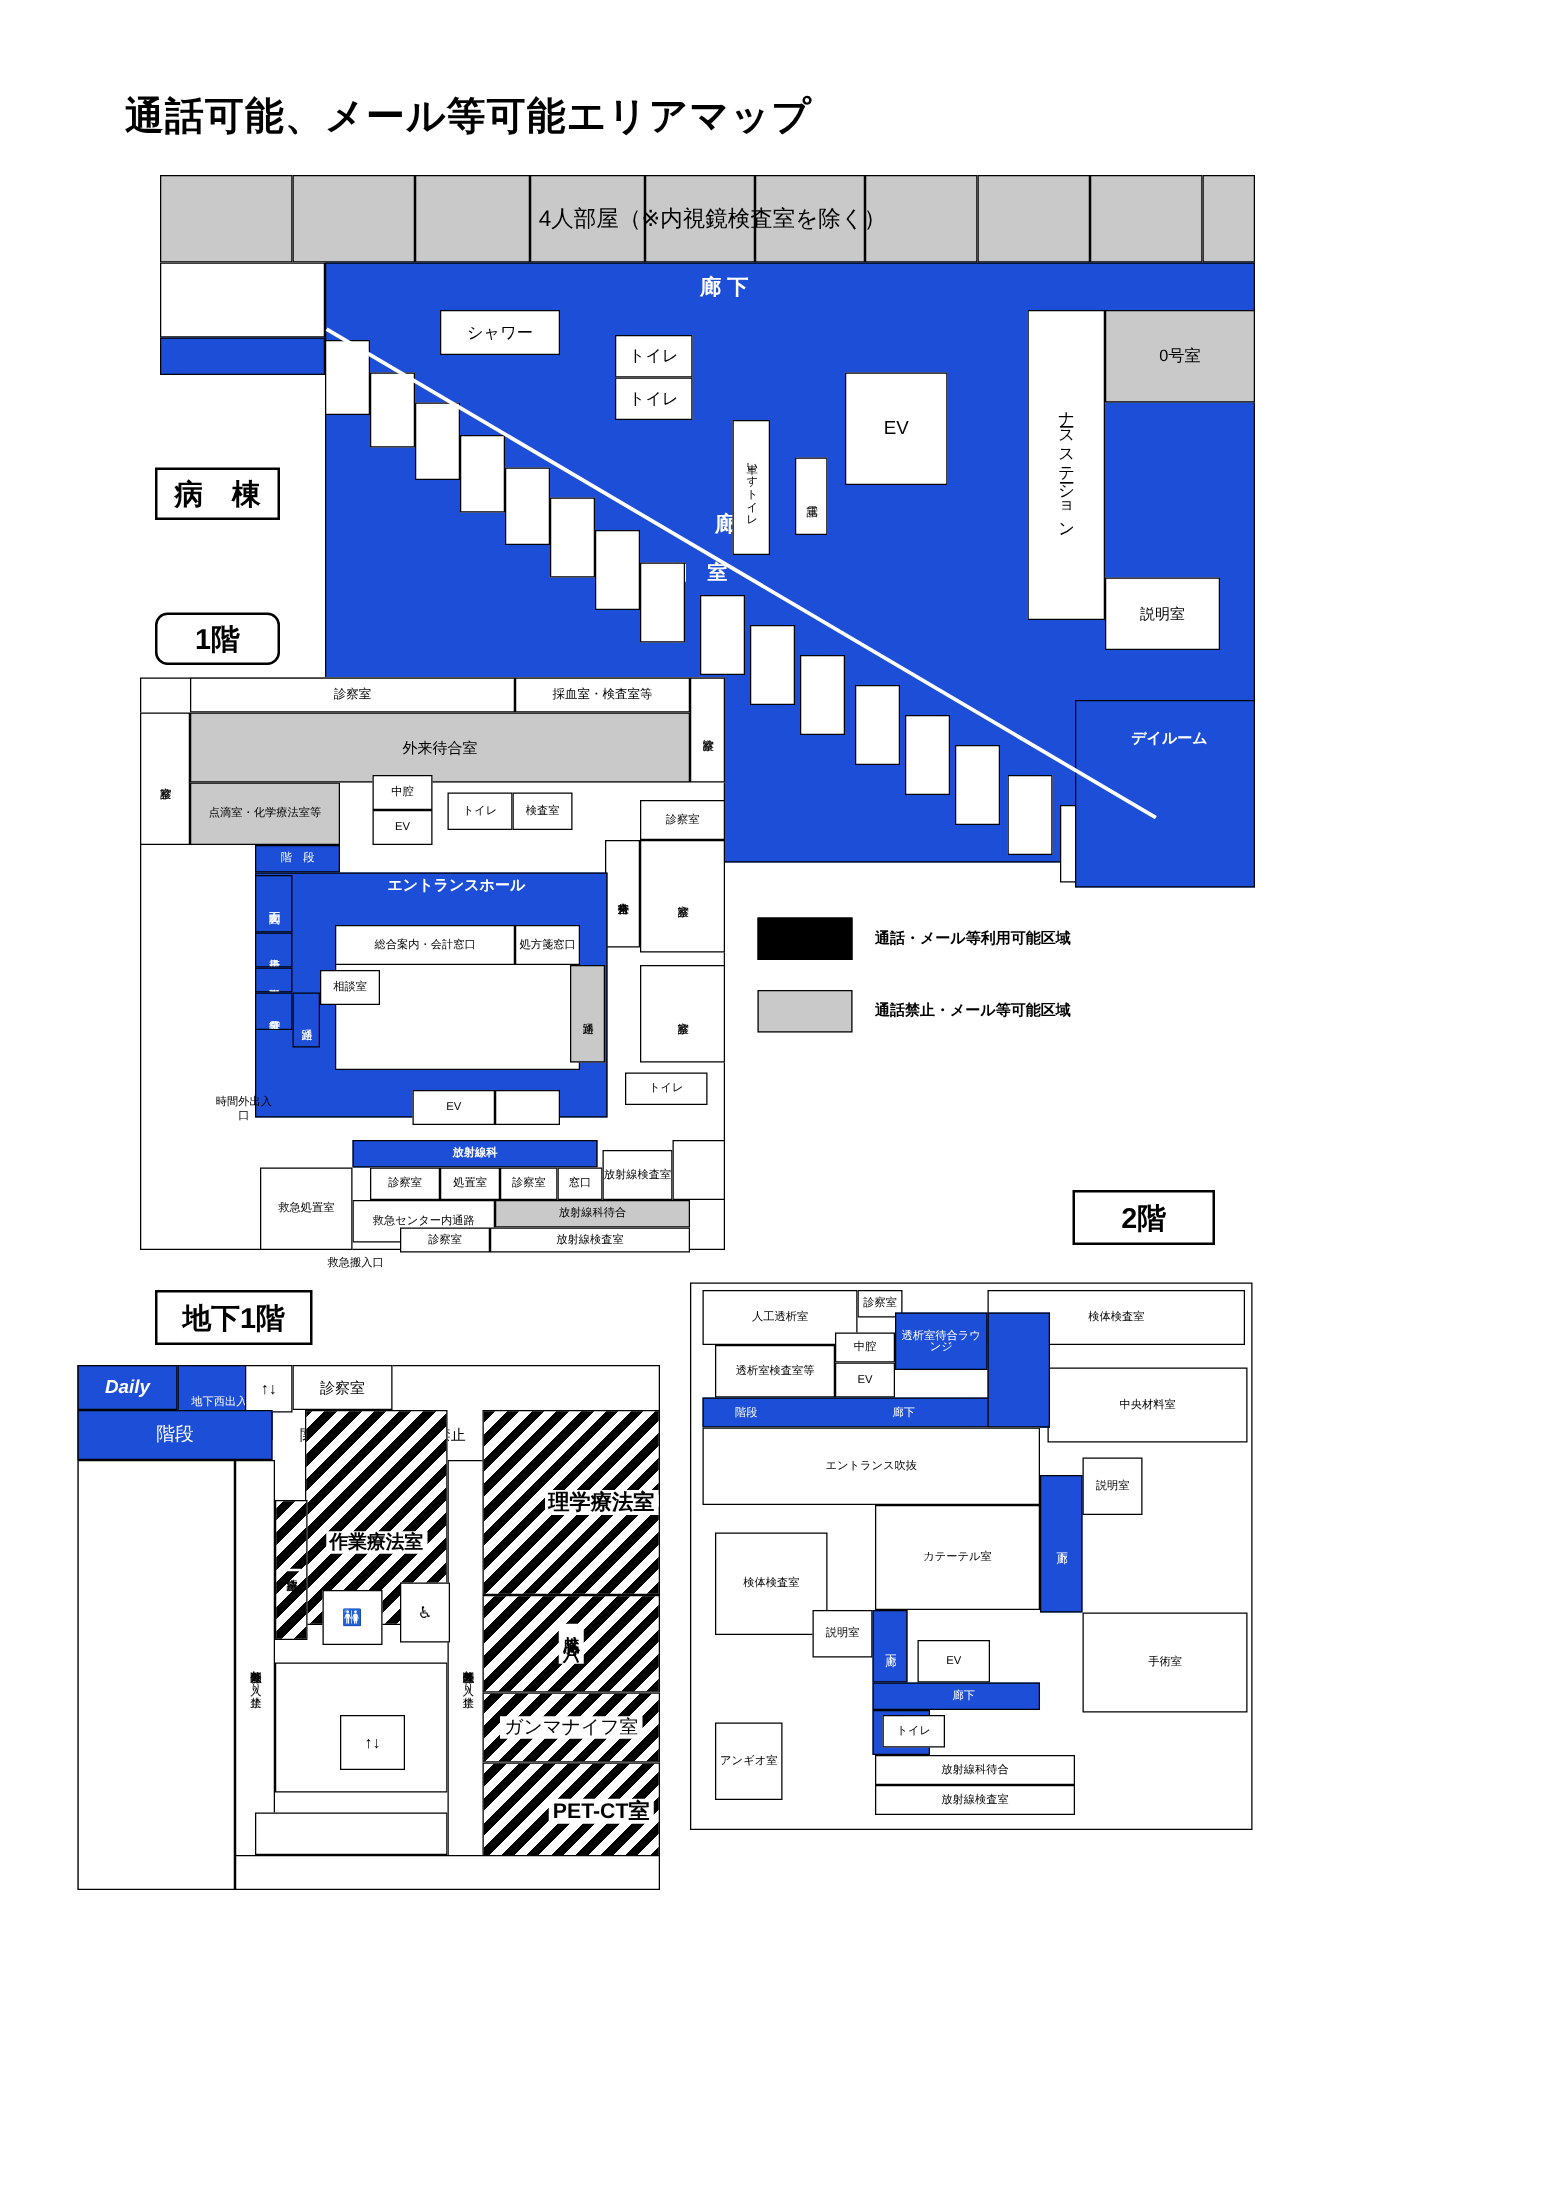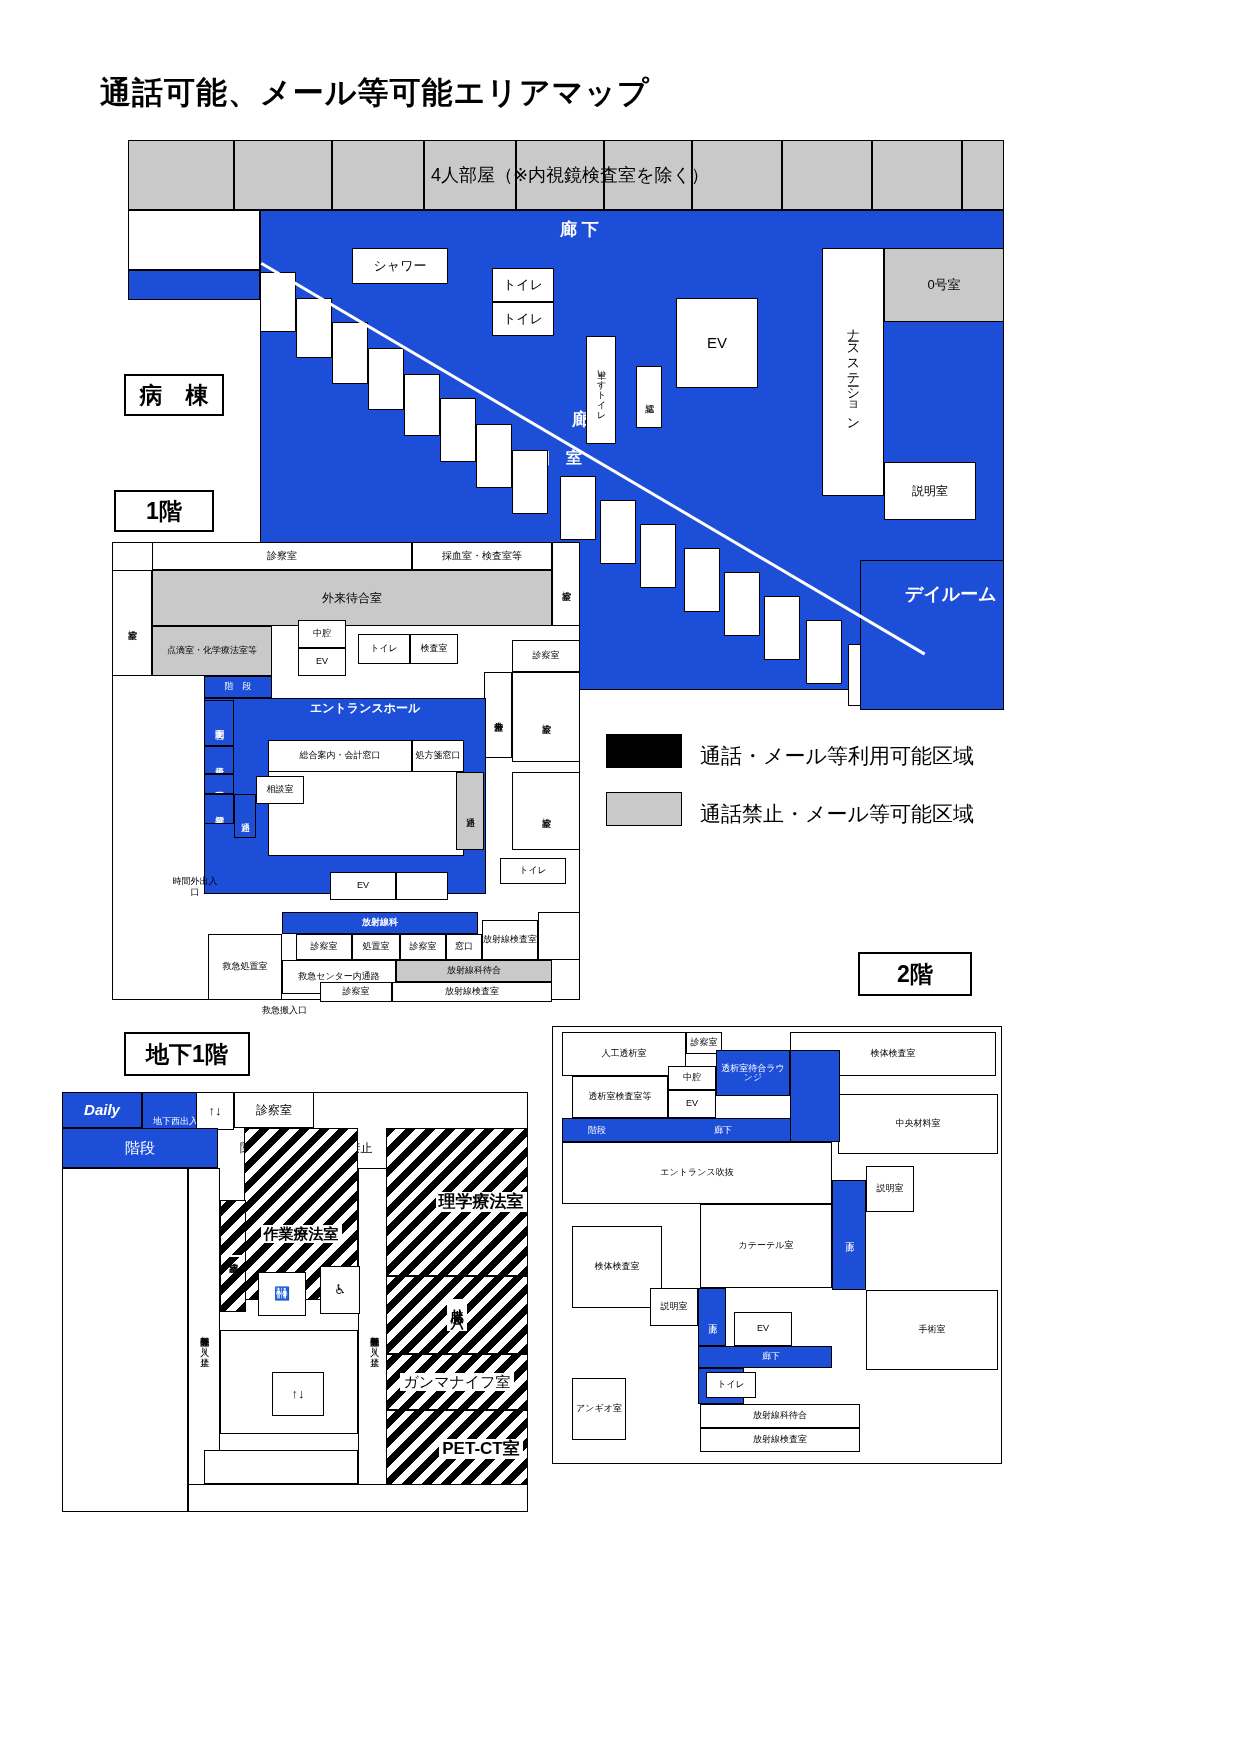--- a/index.html
+++ b/index.html
@@ -12,21 +12,21 @@
   .bx{position:absolute;box-sizing:border-box;border:1px solid #000;background:#fff;
       display:flex;align-items:center;justify-content:center;text-align:center;
       font-size:11px;line-height:1.05;overflow:hidden;}
   .blk{background:#1d4ed8;color:#fff;border-color:#000;}
   .gry{background:#c9c9c9;color:#000;}
   .vert{writing-mode:vertical-rl;text-orientation:upright;}
   .title{position:absolute;left:100px;top:72px;font-size:31px;font-weight:bold;letter-spacing:1px;}
   .sectlabel{position:absolute;border:2px solid #000;background:#fff;font-weight:bold;
      display:flex;align-items:center;justify-content:center;font-size:23px;box-sizing:border-box;}
   .legend-sw{position:absolute;border:1px solid #000;box-sizing:border-box;}
-  .legend-tx{position:absolute;font-size:21px;font-weight:normal;}
+  .legend-tx{position:absolute;font-size:12px;font-weight:bold;}
   .hatch{
     background-image:repeating-linear-gradient(-45deg,#000 0 7px,#fff 7px 14px);
   }
   .hatch .lbl{background:#fff;padding:1px 3px;}
   .tiny{font-size:9px;}
   .t10{font-size:10px;}
   .t12{font-size:12px;}
   .t13{font-size:13px;}
   .t15{font-size:15px;}
   .t17{font-size:17px;font-weight:bold;margin-left:48px;}
@@ -80,26 +80,26 @@
 <div class="bx" style="left:560px;top:476px;width:36px;height:64px;"></div>
 <div class="bx" style="left:600px;top:500px;width:36px;height:64px;"></div>
 <div class="bx" style="left:640px;top:524px;width:36px;height:64px;"></div>
 <div class="bx" style="left:684px;top:548px;width:36px;height:64px;"></div>
 <div class="bx" style="left:724px;top:572px;width:36px;height:64px;"></div>
 <div class="bx" style="left:764px;top:596px;width:36px;height:64px;"></div>
 <div class="bx" style="left:806px;top:620px;width:36px;height:64px;"></div>
 <div class="bx" style="left:848px;top:644px;width:36px;height:62px;"></div>
 
 <div class="bx blk" style="left:860px;top:560px;width:144px;height:150px;"></div>
-<div class="abs wht" style="left:905px;top:582px;font-size:18px;font-weight:bold;">デイルーム</div>
+<div class="abs wht" style="left:905px;top:582px;font-size:12px;font-weight:bold;">デイルーム</div>
 
 <div class="diag" style="left:262px;top:262px;width:770px;transform:rotate(30.5deg);"></div>
 
 <div class="sectlabel" style="left:124px;top:374px;width:100px;height:42px;">病　棟</div>
-<div class="sectlabel" style="left:114px;top:490px;width:100px;height:42px;">1階</div>
+<div class="sectlabel" style="left:124px;top:490px;width:100px;height:42px;border-radius:10px;">1階</div>
 
 <div class="bx" style="left:112px;top:542px;width:468px;height:458px;"></div>
 
 <div class="bx t10" style="left:152px;top:542px;width:260px;height:28px;">診察室</div>
 <div class="bx t10" style="left:412px;top:542px;width:140px;height:28px;">採血室・検査室等</div>
 <div class="bx gry t12" style="left:152px;top:570px;width:400px;height:56px;">外来待合室</div>
 <div class="bx tiny vert" style="left:552px;top:542px;width:28px;height:84px;">診察室</div>
 <div class="bx tiny vert" style="left:112px;top:570px;width:40px;height:106px;">診察室</div>
 <div class="bx gry tiny" style="left:152px;top:626px;width:120px;height:50px;">点滴室・化学療法室等</div>
 <div class="bx tiny" style="left:298px;top:620px;width:48px;height:28px;">中腔</div>

